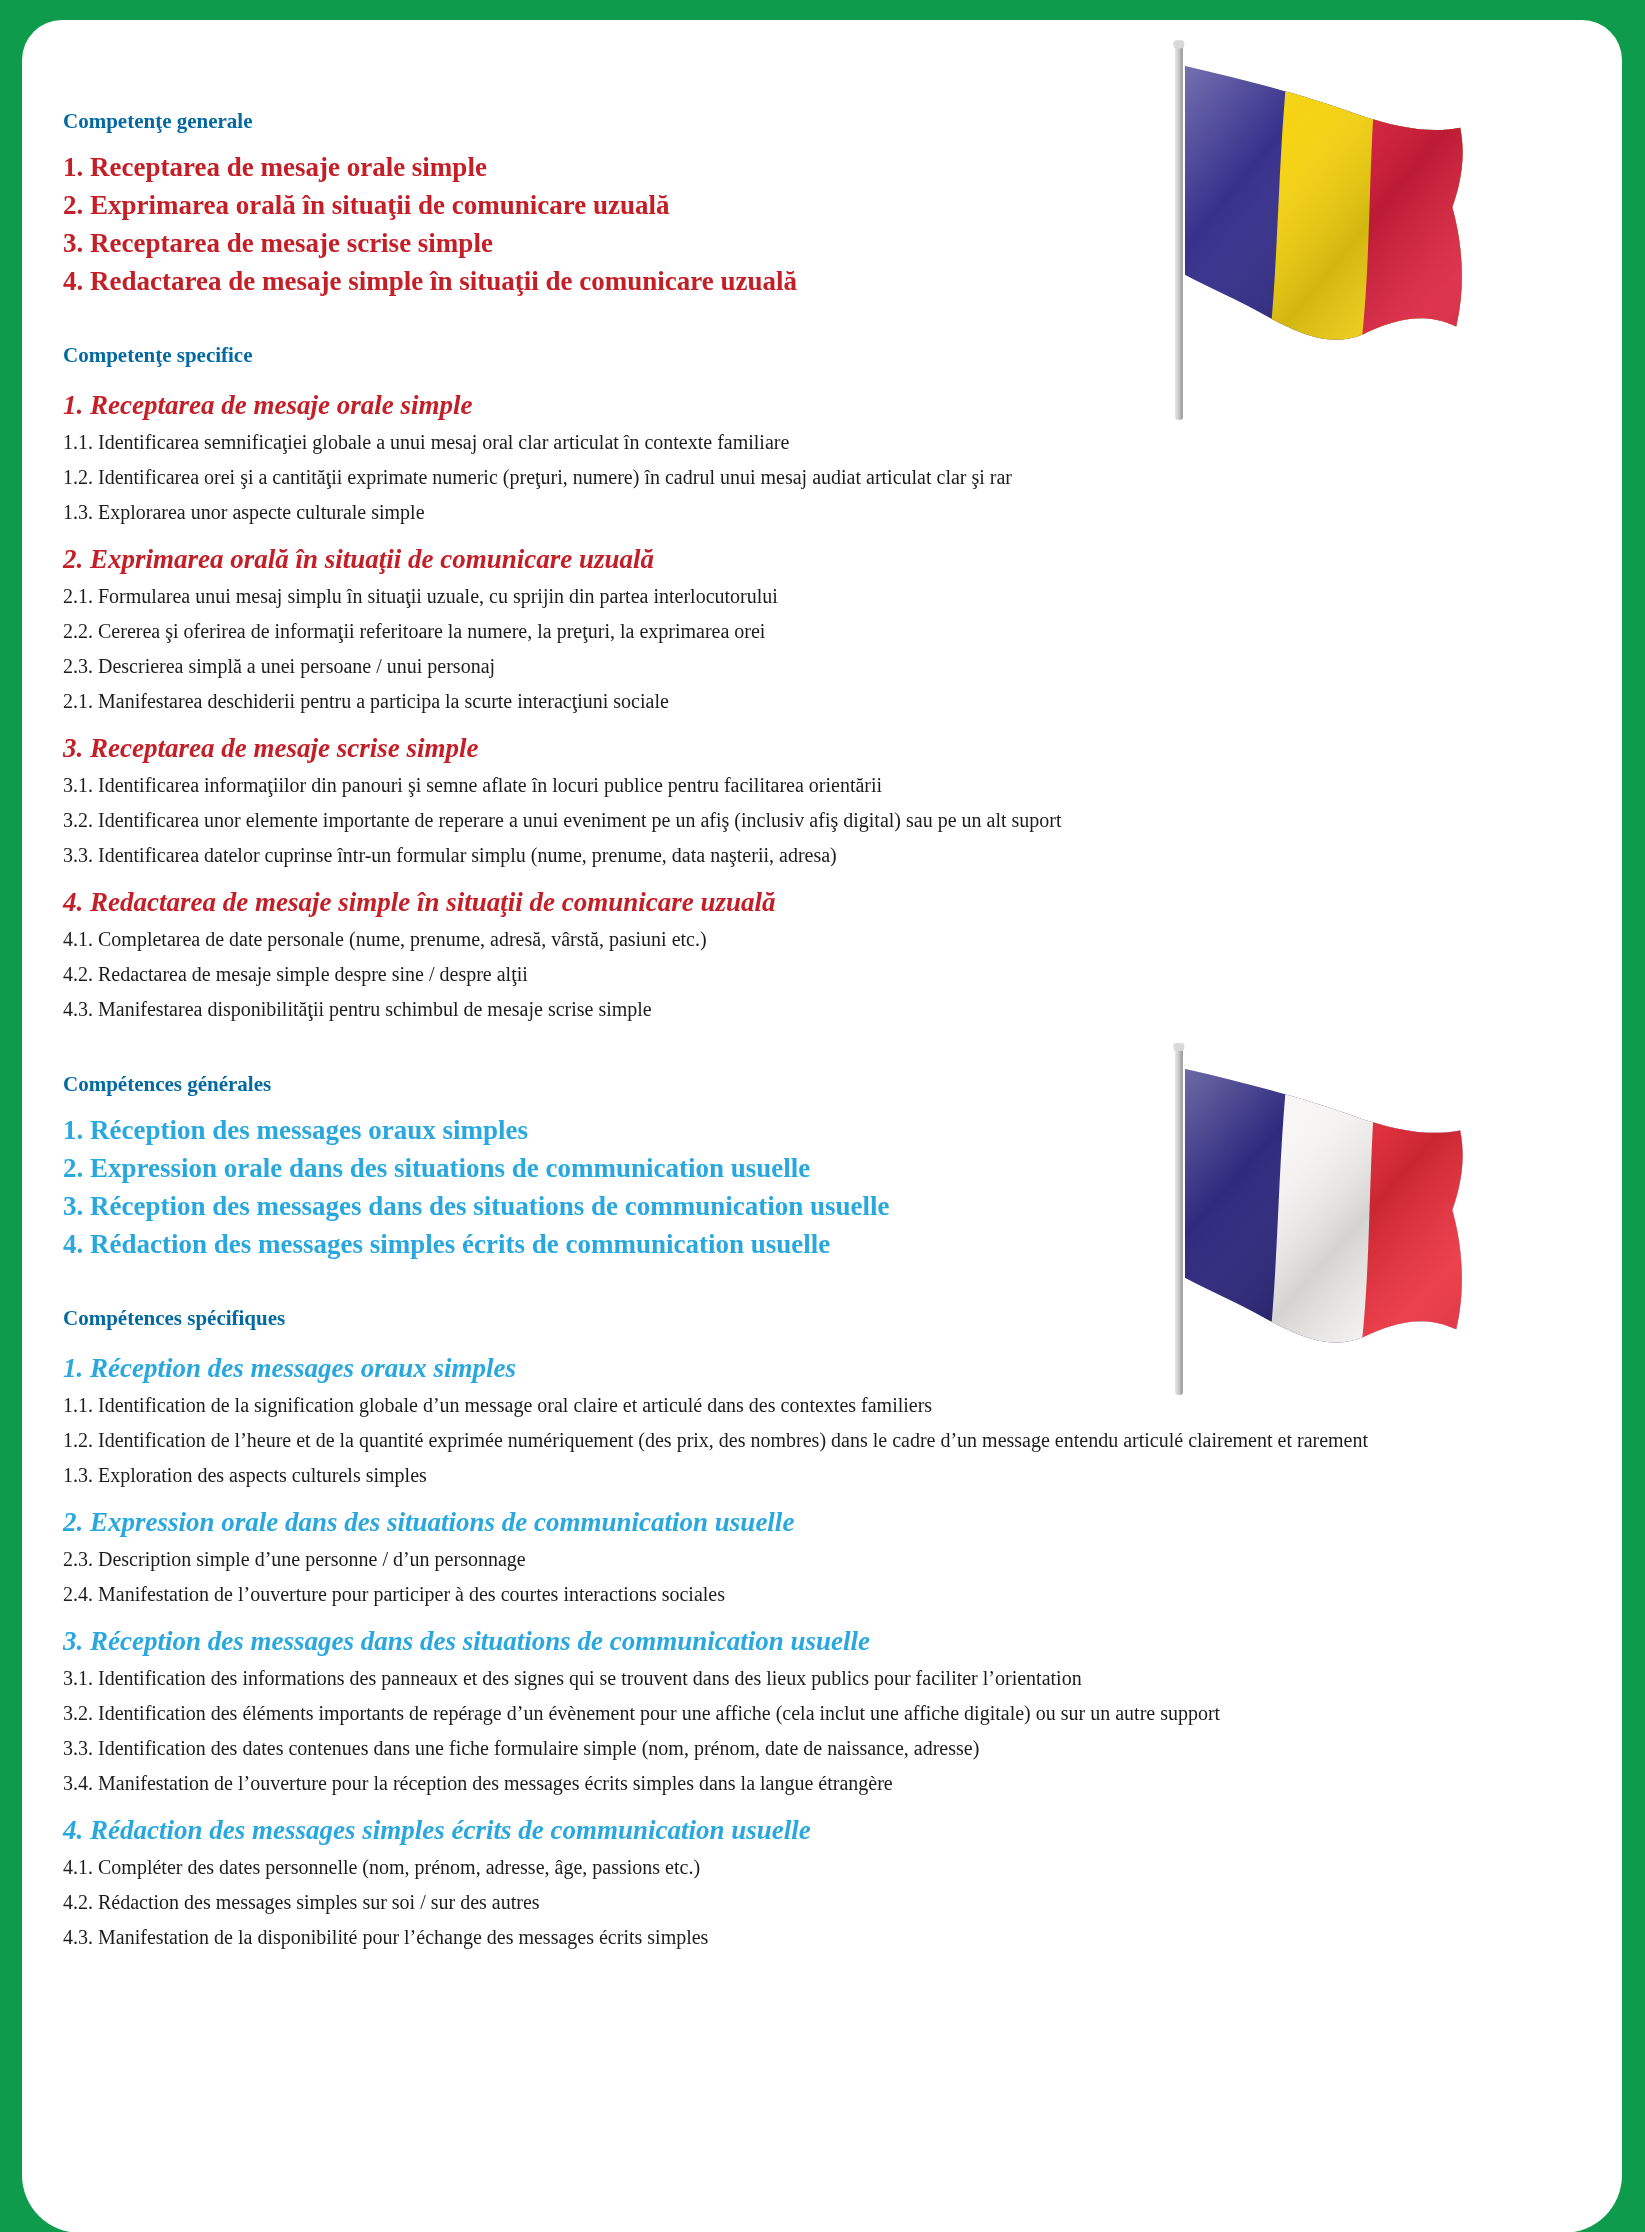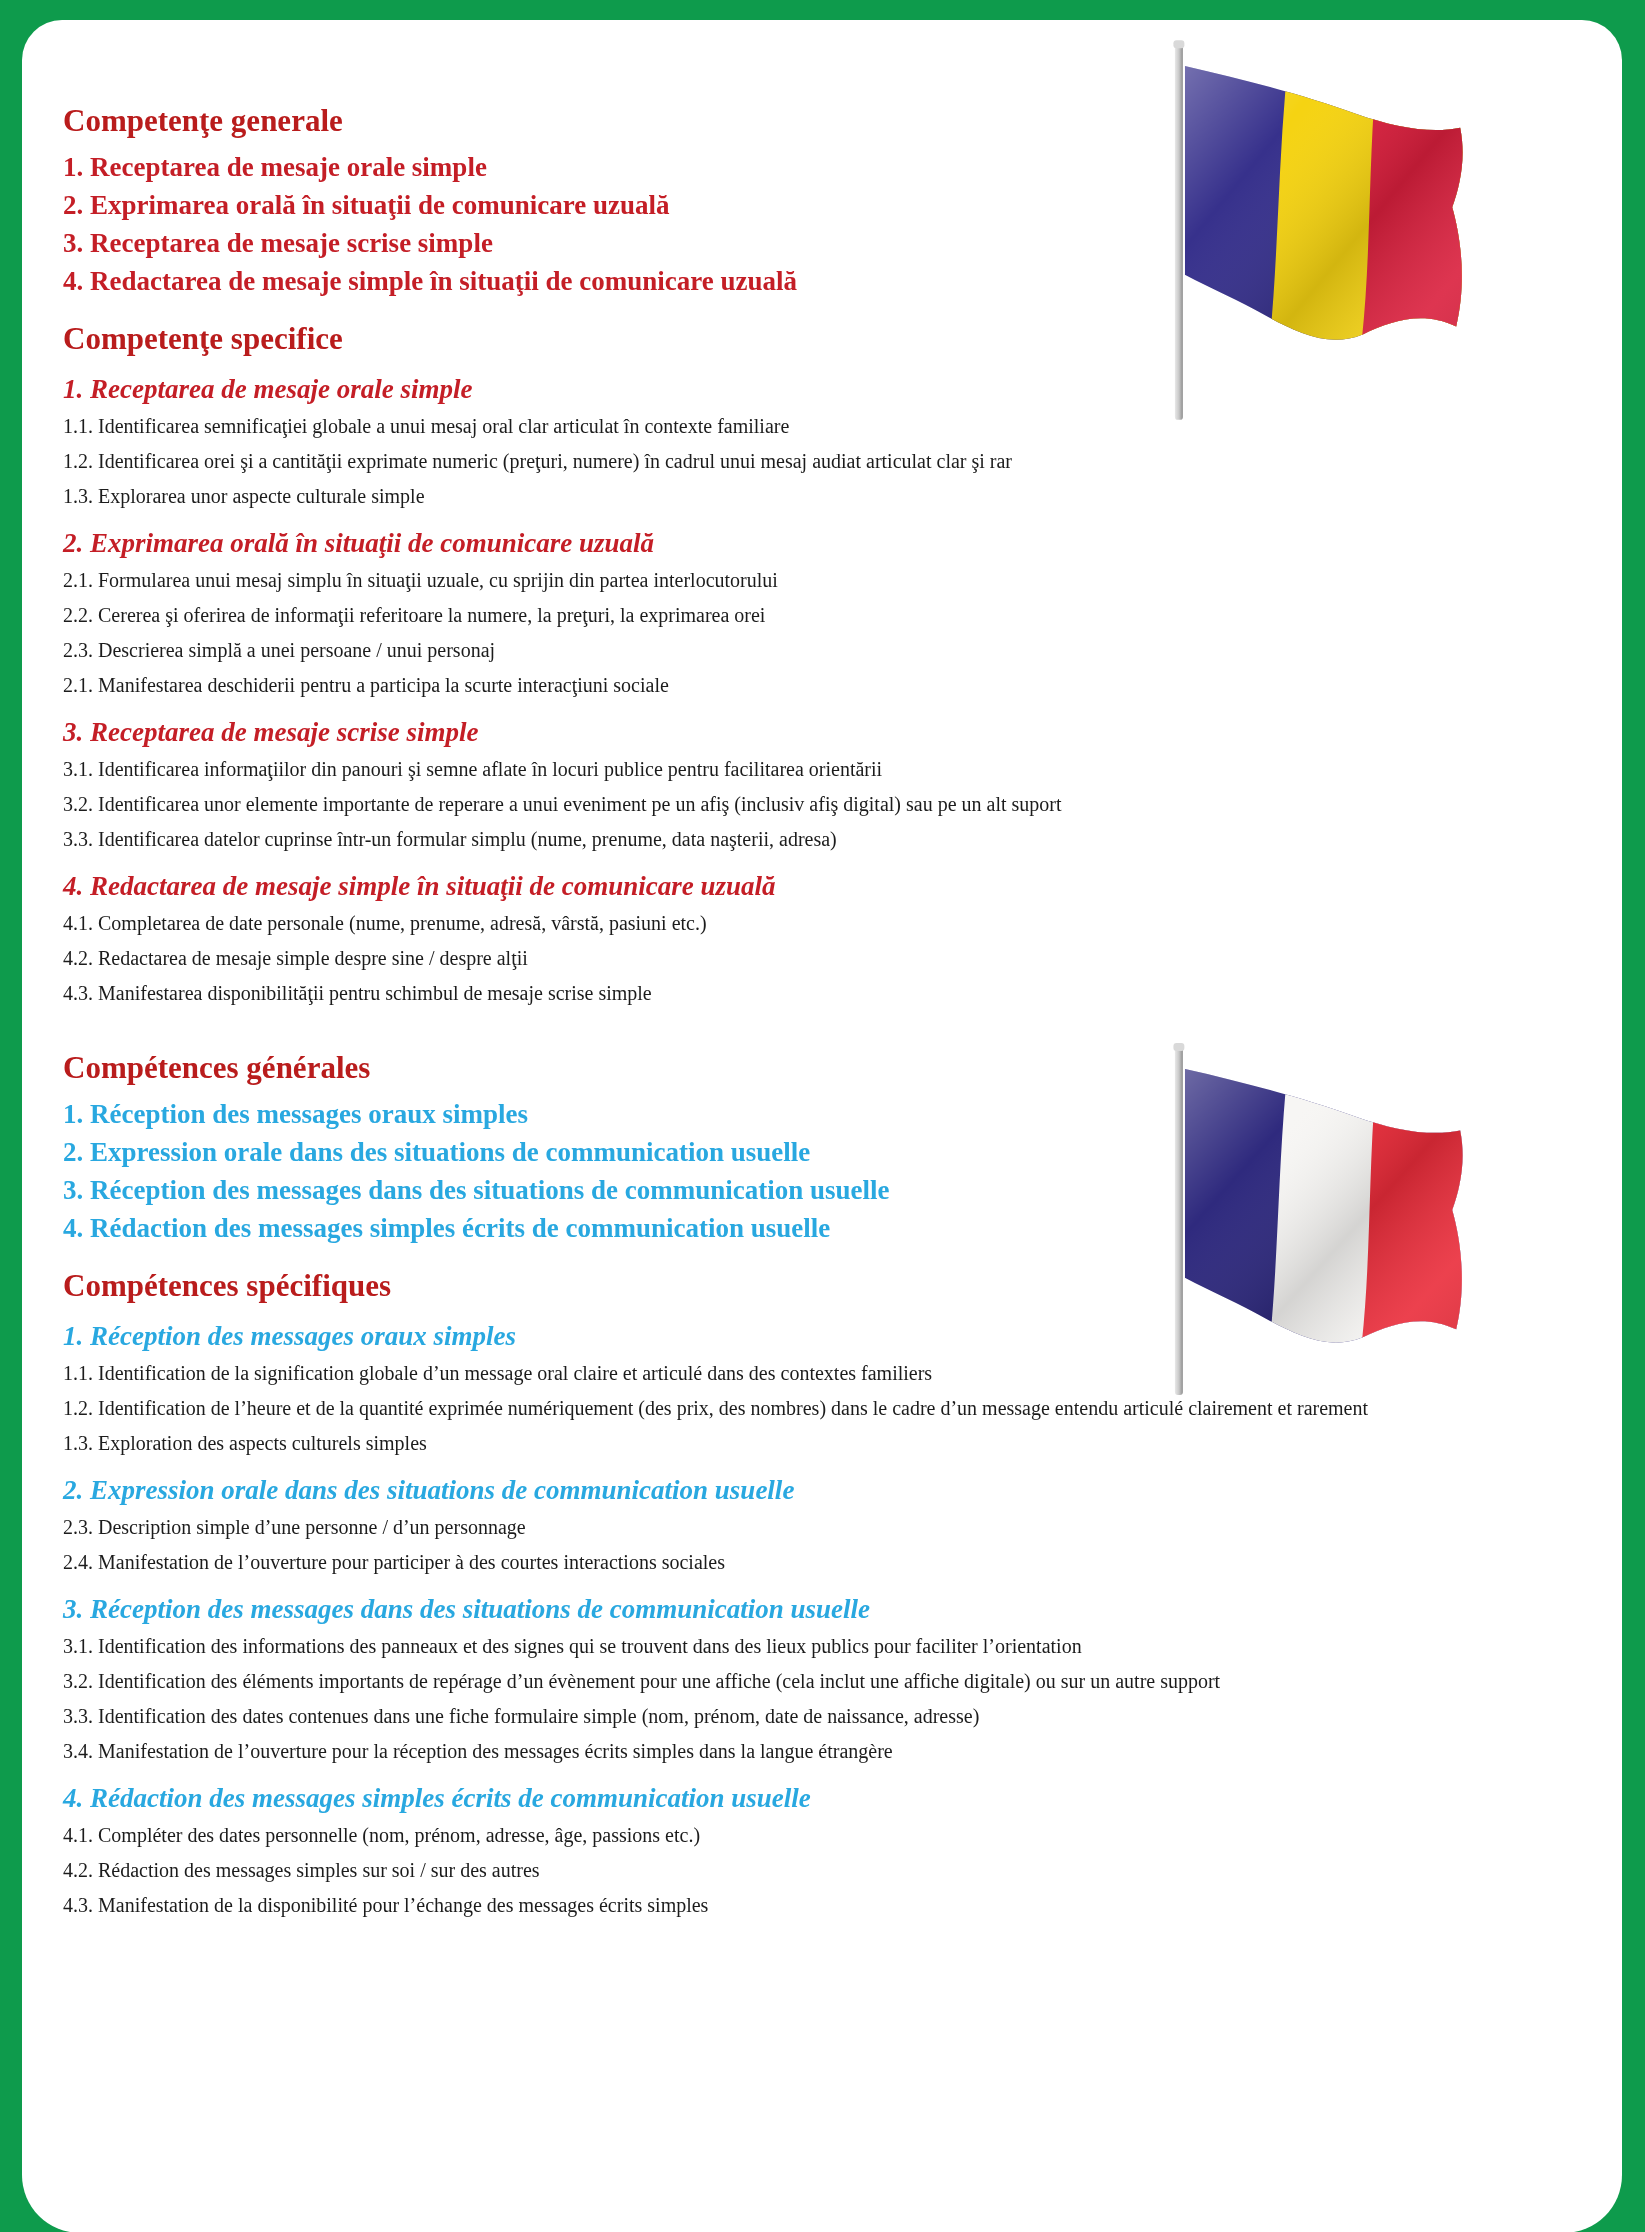--- a/index.html
+++ b/index.html
@@ -9,22 +9,22 @@
     font-family:"Liberation Serif","DejaVu Serif",serif;
     color:#1c1c1c;
     overflow:hidden;
   }
   .sheet{
     position:absolute;left:22px;top:20px;width:1600px;height:2213px;
     background:#ffffff;
     border-radius:40px 40px 58px 58px;
   }
   .content{padding:80px 20px 0 41px;}
-  h1{font-size:31px;line-height:42px;font-weight:bold;margin:0 0 6px 0;color:#b91c1c;}
-  h1.spec{margin-top:18px;margin-bottom:8px;}
+  h1{font-size:21px;line-height:42px;font-weight:bold;margin:0 0 6px 0;color:#0369a1;}
+  h1.spec{margin-top:34px;margin-bottom:8px;}
   h1.block-gap{margin-top:36px;font-family:Liberation Serif, serif;}
   p{margin:0;}
   .gen{font-weight:bold;font-size:27px;line-height:38px;white-space:nowrap;}
   .gen.ro{color:var(--accent-ro,#c41e26);}
   .gen.fr{color:var(--accent-fr,#29a8e0);}
   .sech{font-weight:bold;font-style:italic;font-size:27px;line-height:36px;margin:11px 0 2px 0;white-space:nowrap;}
   .sech.ro{color:var(--accent-ro,#c41e26);}
   .sech.fr{color:var(--accent-fr,#29a8e0);}
   .item{font-size:20px;line-height:35px;white-space:nowrap;}
   .item.wrap{white-space:normal;max-width:1473px;padding-left:36px;text-indent:-36px;}

